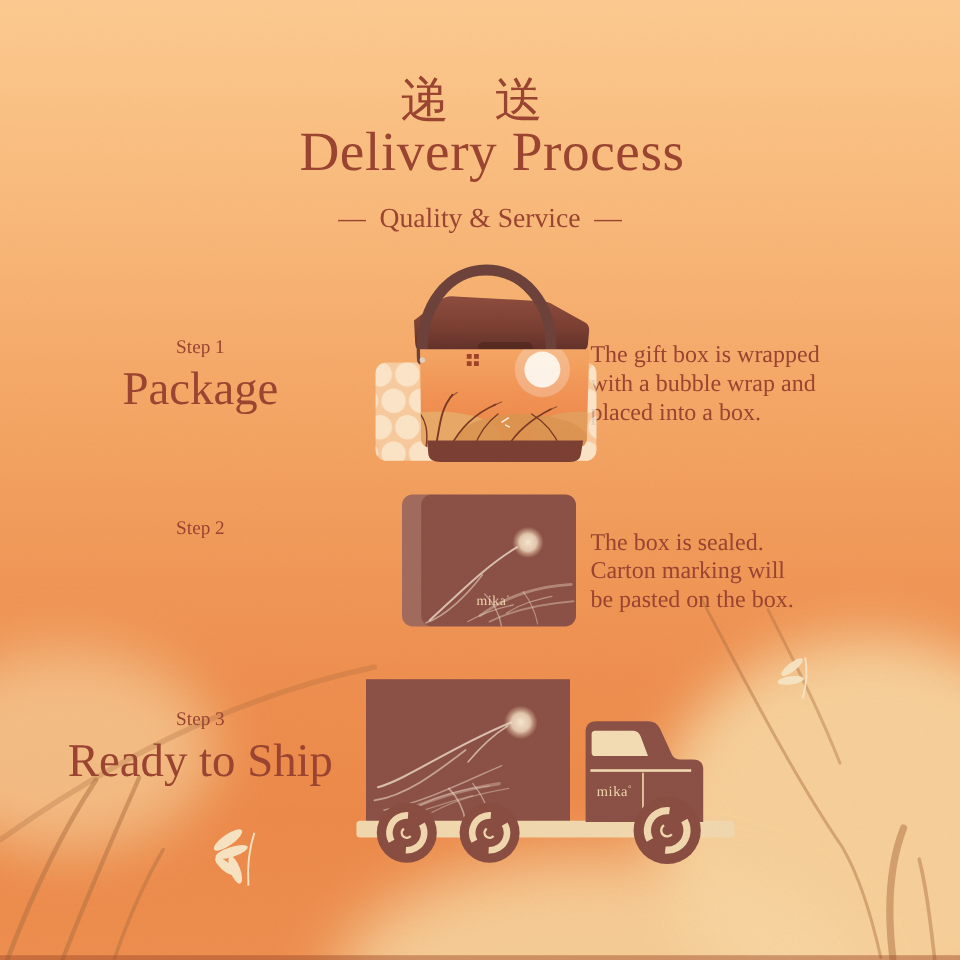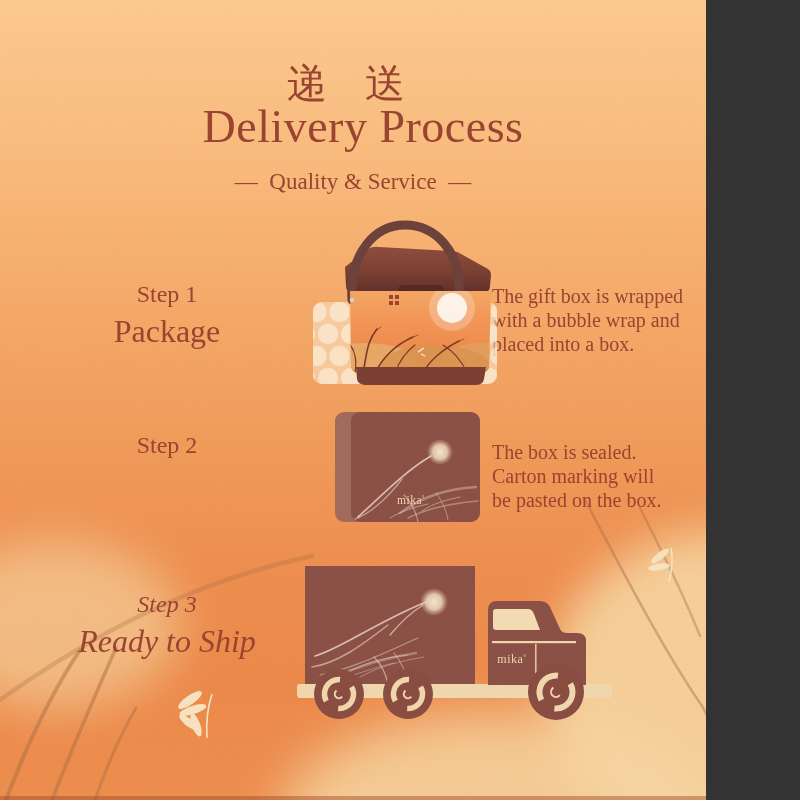--- a/index.html
+++ b/index.html
@@ -1,37 +1,37 @@
 <!DOCTYPE html>
 <html><head>
 <meta charset="utf-8">
 <style>
   html,body{margin:0;padding:0;background:#333;}
   .canvas{
-    position:relative;width:706px;height:800px;overflow:hidden;
+    position:relative;width:800px;height:800px;overflow:hidden;
     font-family:"Liberation Serif","DejaVu Serif",serif;
     background:linear-gradient(180deg,#fdcb90 0%,#fabc7d 20%,#f6ab6a 38%,#f29c5b 55%,#ef9050 70%,#ed8a4a 85%,#ee8f4f 100%);
   }
   .hill{position:absolute;border-radius:50%;background:#f8d7a2;}
   .hill-right{left:545px;top:530px;width:360px;height:320px;filter:blur(22px);opacity:.9;}
   .hill-left{left:-70px;top:540px;width:250px;height:170px;filter:blur(24px);opacity:.65;}
   .hill-bottom{left:280px;top:712px;width:440px;height:220px;filter:blur(26px);opacity:.85;}
   .layer{position:absolute;left:0;top:0;width:800px;height:800px;pointer-events:none;}
   .title-zh{position:absolute;left:0;right:0;top:56px;text-align:center;
     font-size:40px;letter-spacing:14px;color:#9b4431;}
   .title-en{position:absolute;left:0;right:0;top:100px;text-align:center;
     font-size:46px;letter-spacing:.5px;color:#9b4431;margin-left:20px;}
   .subtitle{position:absolute;left:0;right:0;top:169px;text-align:center;
     font-size:23px;color:#9b4431;white-space:pre;}
   .step-label{position:absolute;width:260px;text-align:center;color:#9b4431;}
-  .step-label .small{display:block;font-size:24px;line-height:1.2;}
-  .step-label .big{display:block;font-size:32px;line-height:1.2;margin-top:3px;}
+  .step-label .small{display:block;font-size:16px;line-height:1.2;}
+  .step-label .big{display:block;font-size:39px;line-height:1.2;margin-top:3px;}
   .lbl1{left:37px;top:280px;}
   .lbl2{left:37px;top:431px;}
-  .lbl3{left:37px;top:590px;font-style:italic;}
+  .lbl3{left:37px;top:590px;}
   .step-desc{position:absolute;left:492px;width:282px;text-align:left;
     color:#9b4431;font-size:20px;line-height:1.2;white-space:pre-line;}
   .desc1{top:284px;}
   .desc2{top:440px;font-family:Liberation Serif, serif;}
   .desc3{top:600px;}
   .art{position:absolute;}
   .art-gift{left:305px;top:213px;}
   .art-seal{left:330px;top:405px;}
   .art-truck{left:290px;top:553px;}
   .bottom-line{position:absolute;left:0;bottom:0;width:800px;height:4px;background:rgba(158,73,41,.45);}

